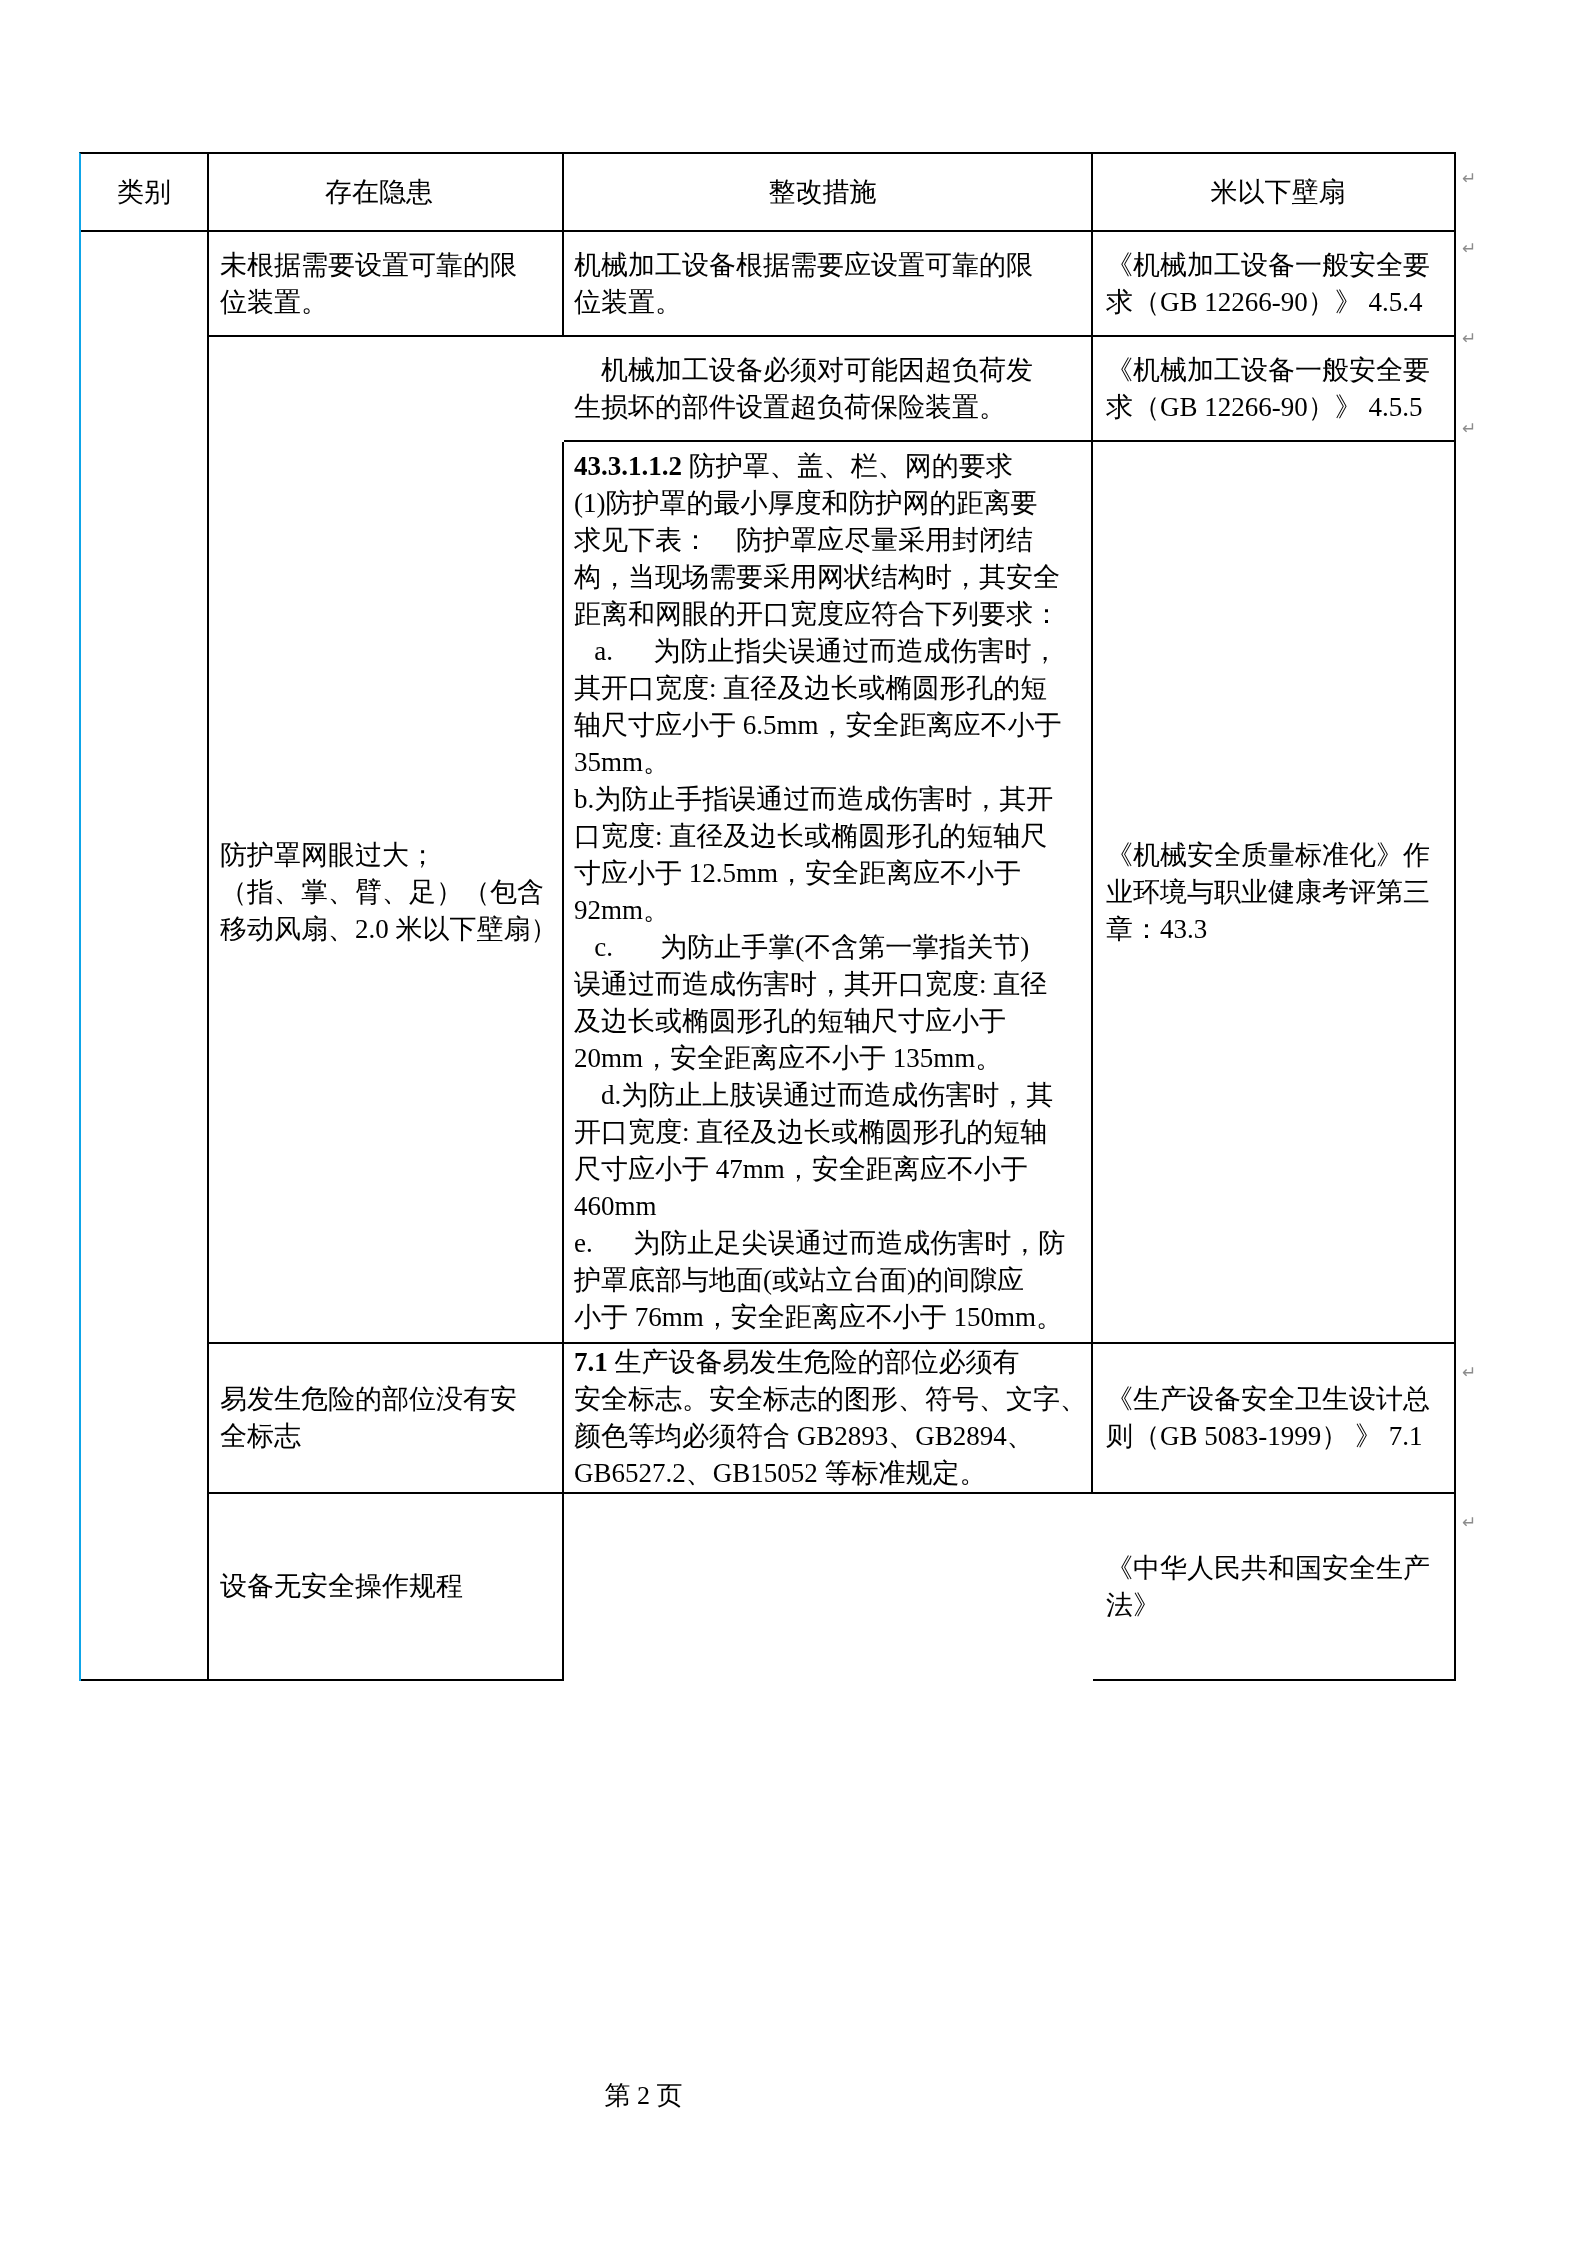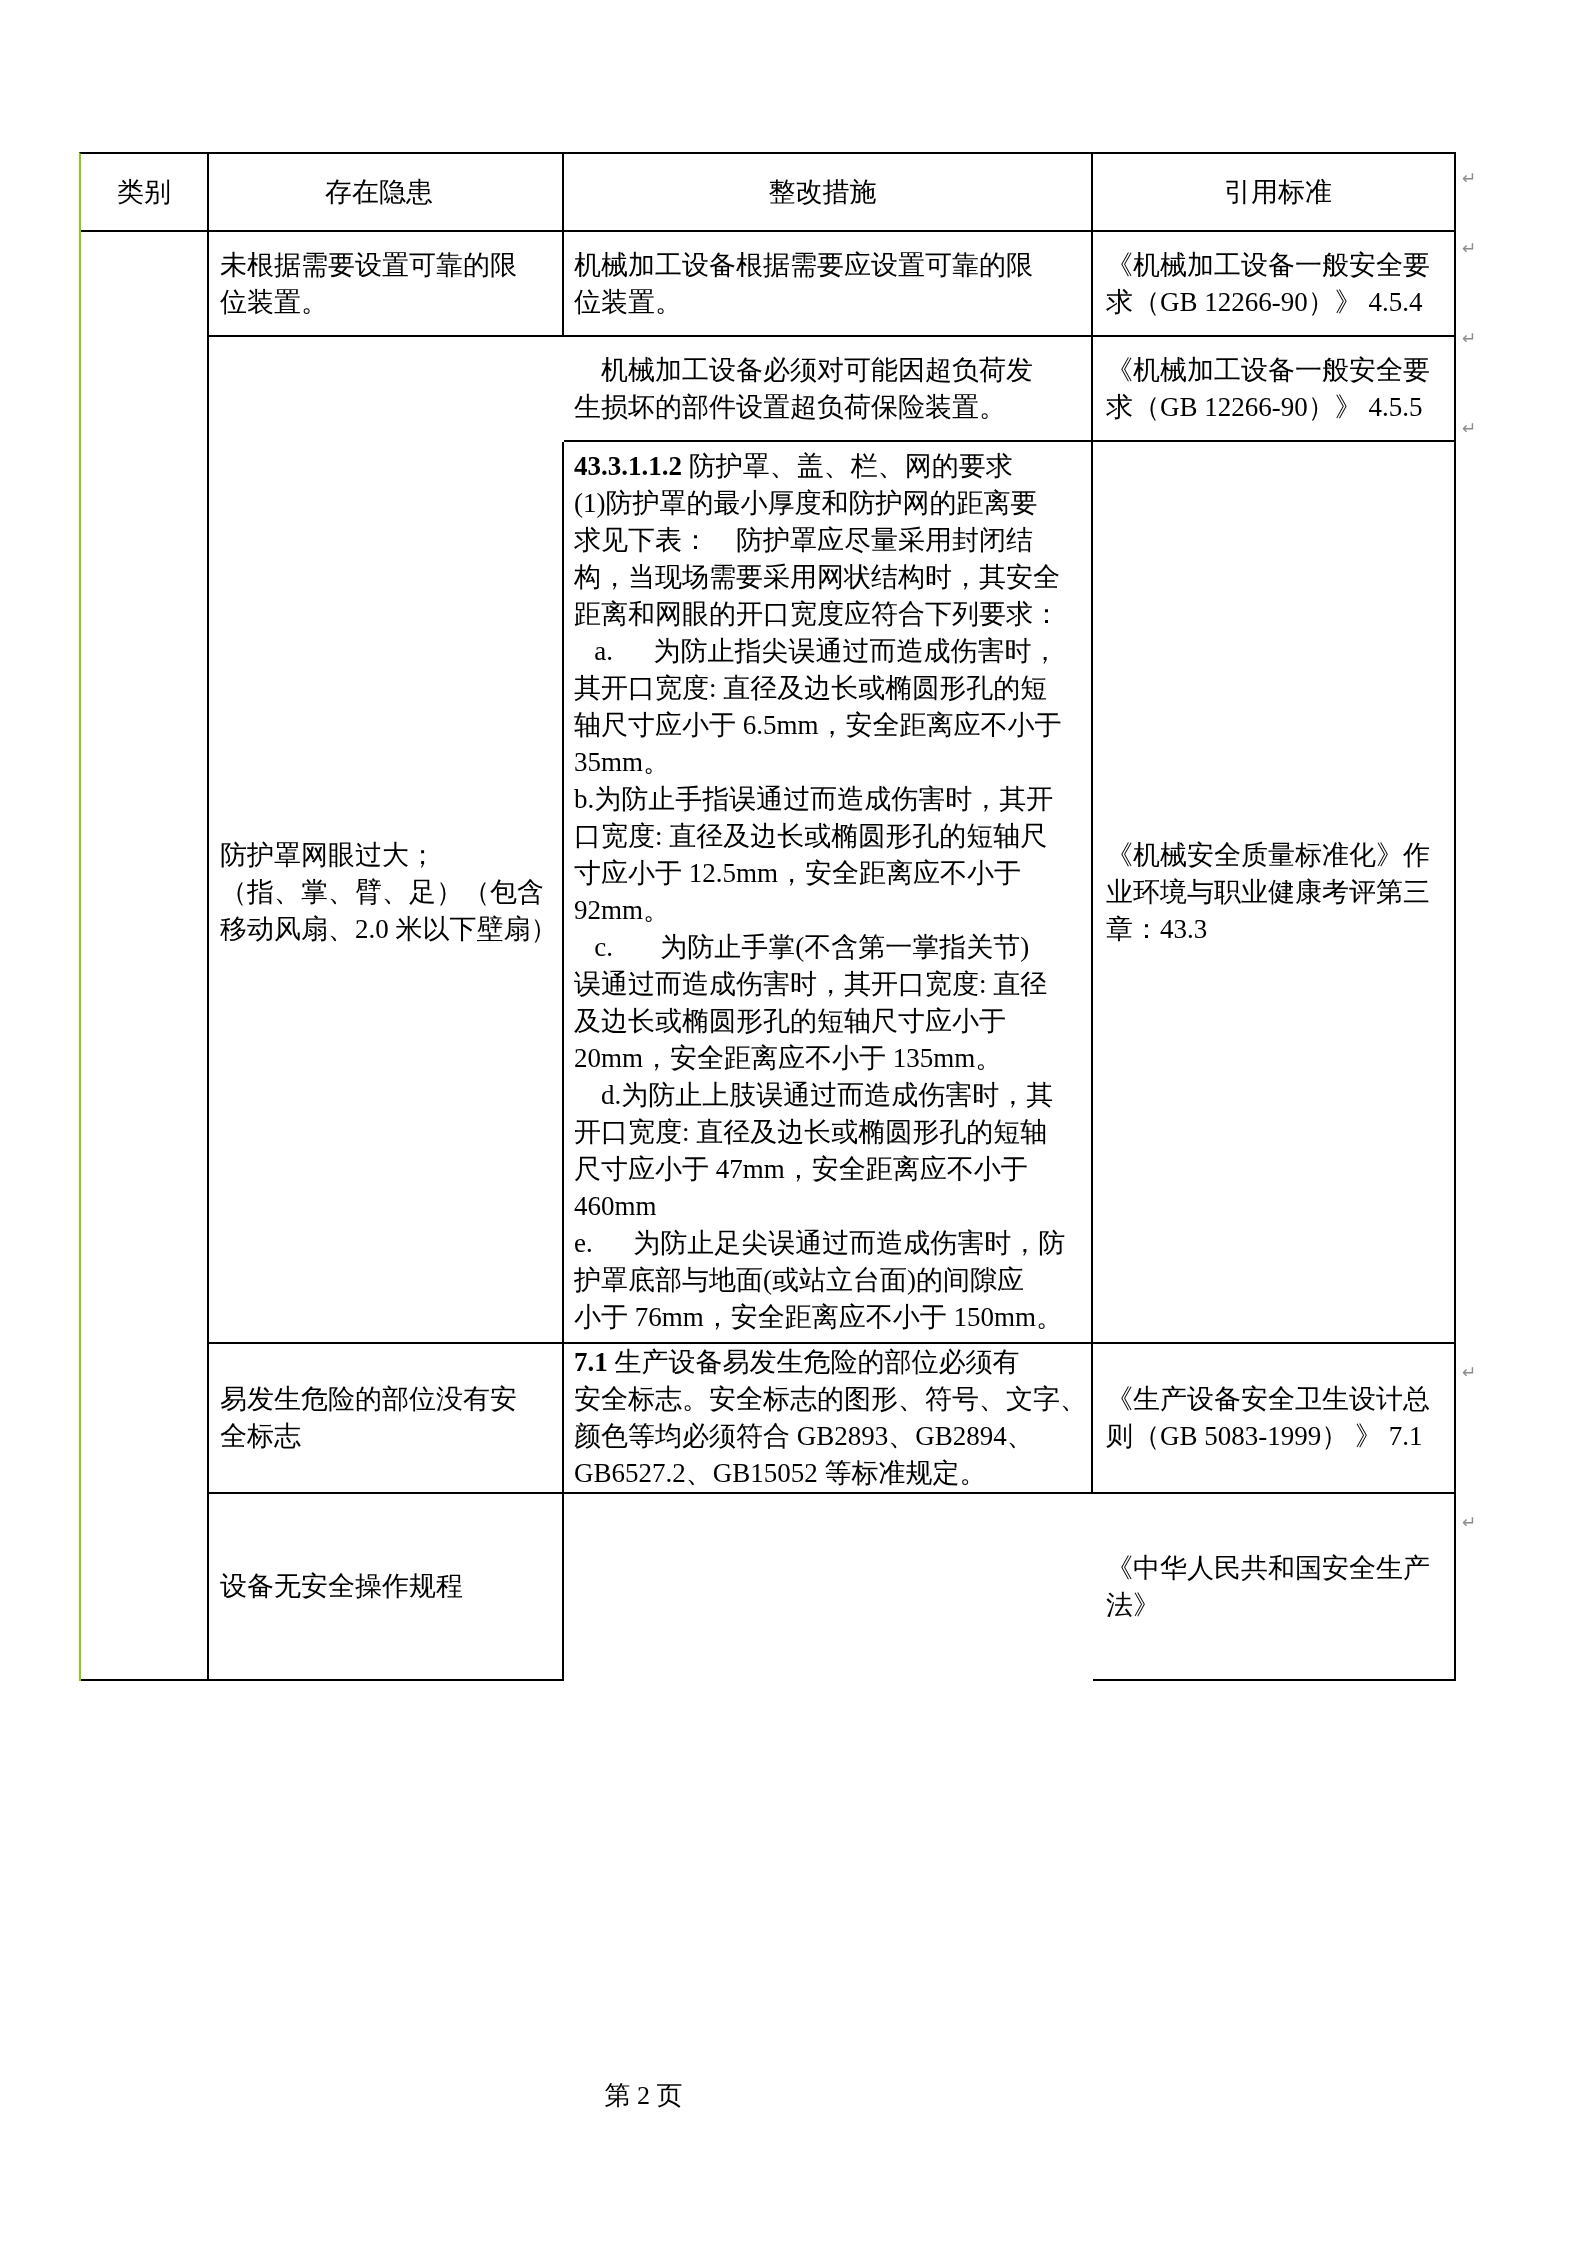--- a/index.html
+++ b/index.html
@@ -2,21 +2,21 @@
 <html><head>
 <meta charset="utf-8">
 <style>
   html,body{margin:0;padding:0;background:#ffffff;}
   .page{position:relative;width:1587px;height:2245px;background:#ffffff;overflow:hidden;
         font-family:"Liberation Serif","DejaVu Serif",serif;color:#000;}
   .tbl{position:absolute;left:79px;top:152px;
        display:grid;
        grid-template-columns:128px 355px 529px 363px;
        grid-template-rows:78px 105px 105px 902px 150px 187px;
-       border-top:2px solid #000;border-left:2px solid #84cc16;}
+       border-top:2px solid #000;border-left:2px solid #0ea5e9;}
   .cell{border-right:2px solid #000;border-bottom:2px solid #000;box-sizing:border-box;
         display:flex;align-items:center;overflow:hidden;
         font-size:27px;line-height:37px;}
   .hdr{justify-content:center;}
   .txt{white-space:pre;}
   .lead{font-weight:bold;}
   .c1{grid-column:1;}
   .c2{grid-column:2;padding-left:11px;padding-right:24px;}
   .c3{grid-column:3;padding-left:10px;padding-right:20px;}
   .c4{grid-column:4;padding-left:13px;padding-right:4px;}
@@ -38,21 +38,21 @@
     <div class="cell hdr c1 r1">
         <div class="txt">类别</div>
       </div>
     <div class="cell hdr c2 r1">
         <div class="txt">存在隐患</div>
       </div>
     <div class="cell hdr c3 r1">
         <div class="txt">整改措施</div>
       </div>
     <div class="cell hdr c4 r1">
-        <div class="txt">引用标准</div>
+        <div class="txt">米以下壁扇</div>
       </div>
 
     <div class="cell cat"></div>
 
     <div class="cell c2 r2">
         <div class="txt">未根据需要设置可靠的限
 位装置。</div>
       </div>
     <div class="cell c3 r2">
         <div class="txt"><span class="lead"></span><span>机械加工设备根据需要应设置可靠的限

